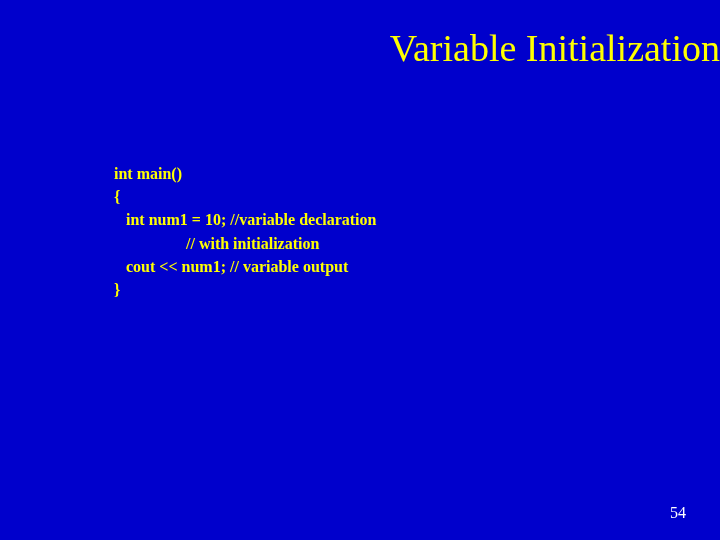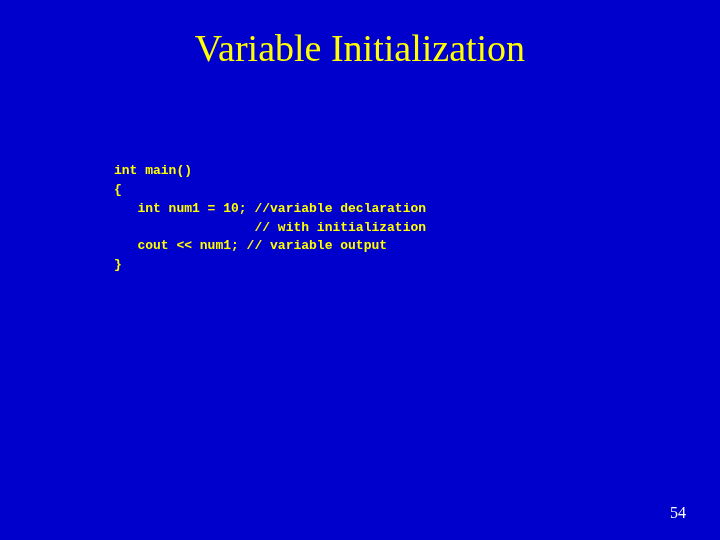--- a/index.html
+++ b/index.html
@@ -8,28 +8,28 @@
     height: 540px;
     background: #0000cc;
     position: relative;
     font-family: "Times New Roman", Times, serif;
     overflow: hidden;
   }
   .title {
     color: #ffff00;
     font-size: 38px;
     font-weight: normal;
-    text-align: center;
+    text-align: right;
     padding-top: 26px;
     font-family: "Times New Roman", Times, serif;
   }
   .code-block {
     color: #ffff00;
-    font-family: Liberation Mono, monospace;
-    font-size: 13px;
+    font-family: Liberation Serif, serif;
+    font-size: 16px;
     font-weight: bold;
     white-space: pre;
     position: absolute;
     left: 114px;
     top: 162px;
     line-height: 1.45;
   }
   .page-number {
     color: #ffffff;
     font-size: 16px;

